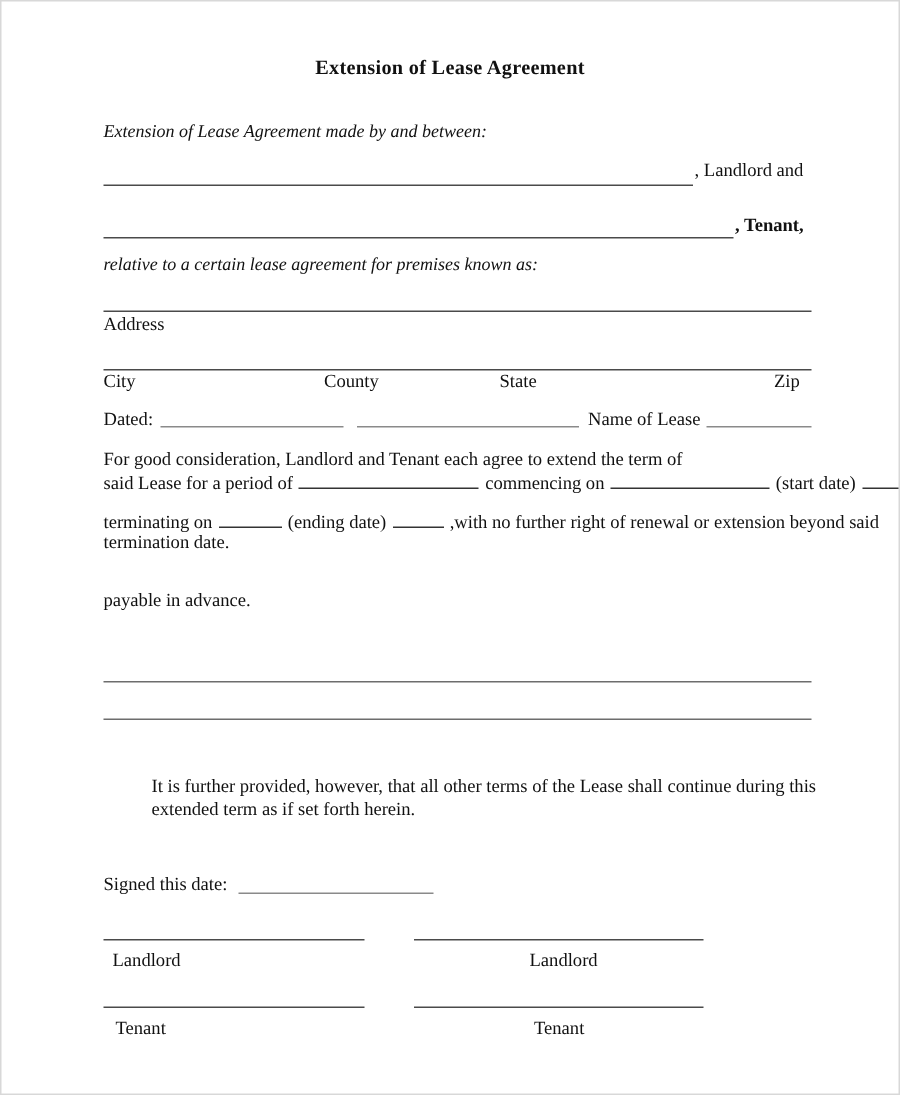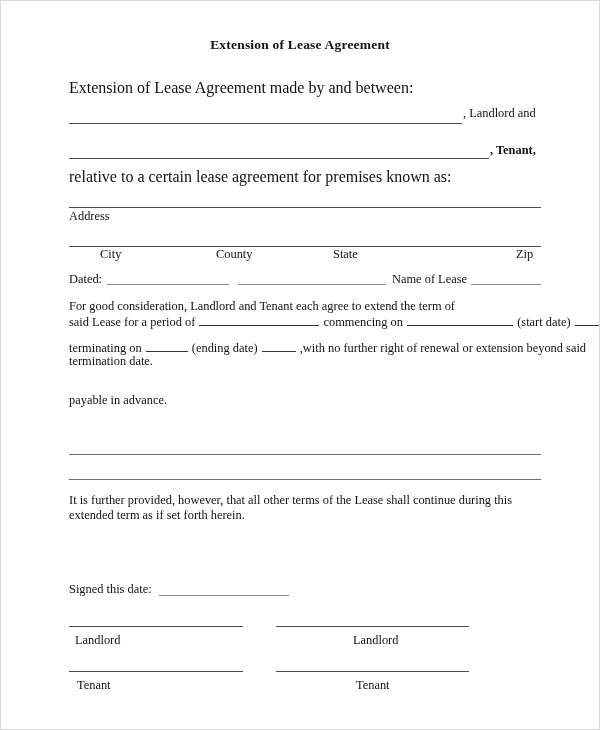--- a/index.html
+++ b/index.html
@@ -25,22 +25,23 @@
     top: 36px;
     text-align: center;
     font-size: 13.5px;
     font-weight: bold;
     letter-spacing: 0.2px;
   }
   .blk {
     position: absolute;
     left: 68px;
     width: 472px;
-    font-size: 16px;
+    font-size: 12px;
     line-height: 15px;
+    font-style: italic;
   }
   .para {
     position: absolute;
     left: 68px;
     width: 474px;
     font-size: 12.4px;
     line-height: 14.6px;
     text-align: left;
   }
   
@@ -97,21 +98,21 @@
 
   <div class="rule" style="left:68px; width:420px; top:157px;"></div>
   <div class="lbl" style="left:489px; top:142px;font-weight:bold;">, Tenant,</div>
 
   <div class="blk" style="top:168px;">relative to a certain lease agreement for premises known as:</div>
 
   <div class="rule" style="left:68px; width:472px; top:206px;"></div>
   <div class="lbl" style="left:68px; top:208px;">Address</div>
 
   <div class="rule" style="left:68px; width:472px; top:245px;"></div>
-  <div class="lbl" style="left:68px; top:246px;margin-left:31px;">City</div>
+  <div class="lbl" style="left:68px; top:246px;">City</div>
   <div class="lbl" style="left:215px; top:246px;">County</div>
   <div class="lbl" style="left:332px; top:246px;">State</div>
   <div class="lbl" style="left:515px; top:246px;">Zip</div>
 
   <div class="lbl" style="left:68px; top:271px;">Dated:</div>
   <div class="rule-thin" style="left:106px; width:122px; top:283px;"></div>
   <div class="rule-thin" style="left:237px; width:148px; top:283px;"></div>
   <div class="lbl" style="left:391px; top:271px;">Name of Lease</div>
   <div class="rule-thin" style="left:470px; width:70px; top:283px;"></div>
 
@@ -133,21 +134,21 @@
     <span class="inline-blank b-xs"></span>
     <span>,with no further right of renewal or extension beyond said</span>
   </div>
   <div class="para" style="top:353px;font-family:Liberation Serif, serif;">termination date.</div>
 
   <div class="para" style="top:392px;">payable in advance.</div>
 
   <div class="rule-light" style="left:68px; width:472px; top:453px;"></div>
   <div class="rule-light" style="left:68px; width:472px; top:478px;"></div>
 
-  <div class="para" style="top:492px;">It is further provided, however, that all other terms of the Lease shall continue during this extended term as if set forth herein.</div>
+  <div class="para" style="top:516px;margin-left:32px;">It is further provided, however, that all other terms of the Lease shall continue during this extended term as if set forth herein.</div>
 
 
   <div class="lbl" style="left:68px; top:581px;">Signed this date:</div>
   <div class="rule-thin" style="left:158px; width:130px; top:594px;"></div>
 
   <div class="rule" style="left:68px; width:174px; top:625px;"></div>
   <div class="sig-label" style="left:74px; top:632px;">Landlord</div>
   <div class="rule" style="left:275px; width:193px; top:625px;"></div>
   <div class="sig-label" style="left:352px; top:632px;">Landlord</div>
 

